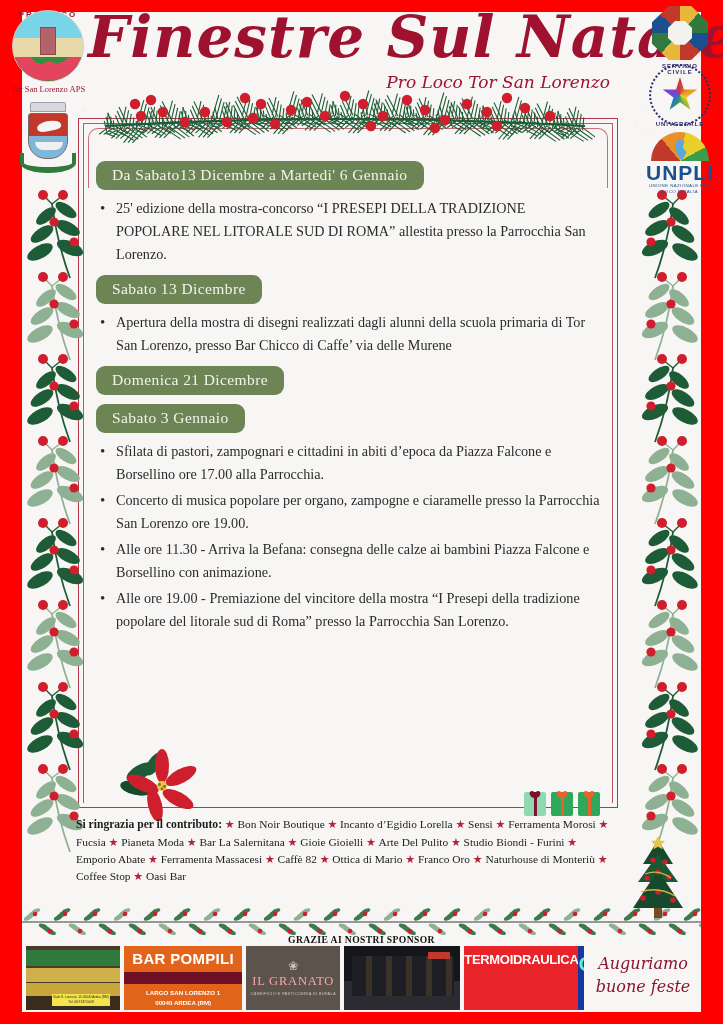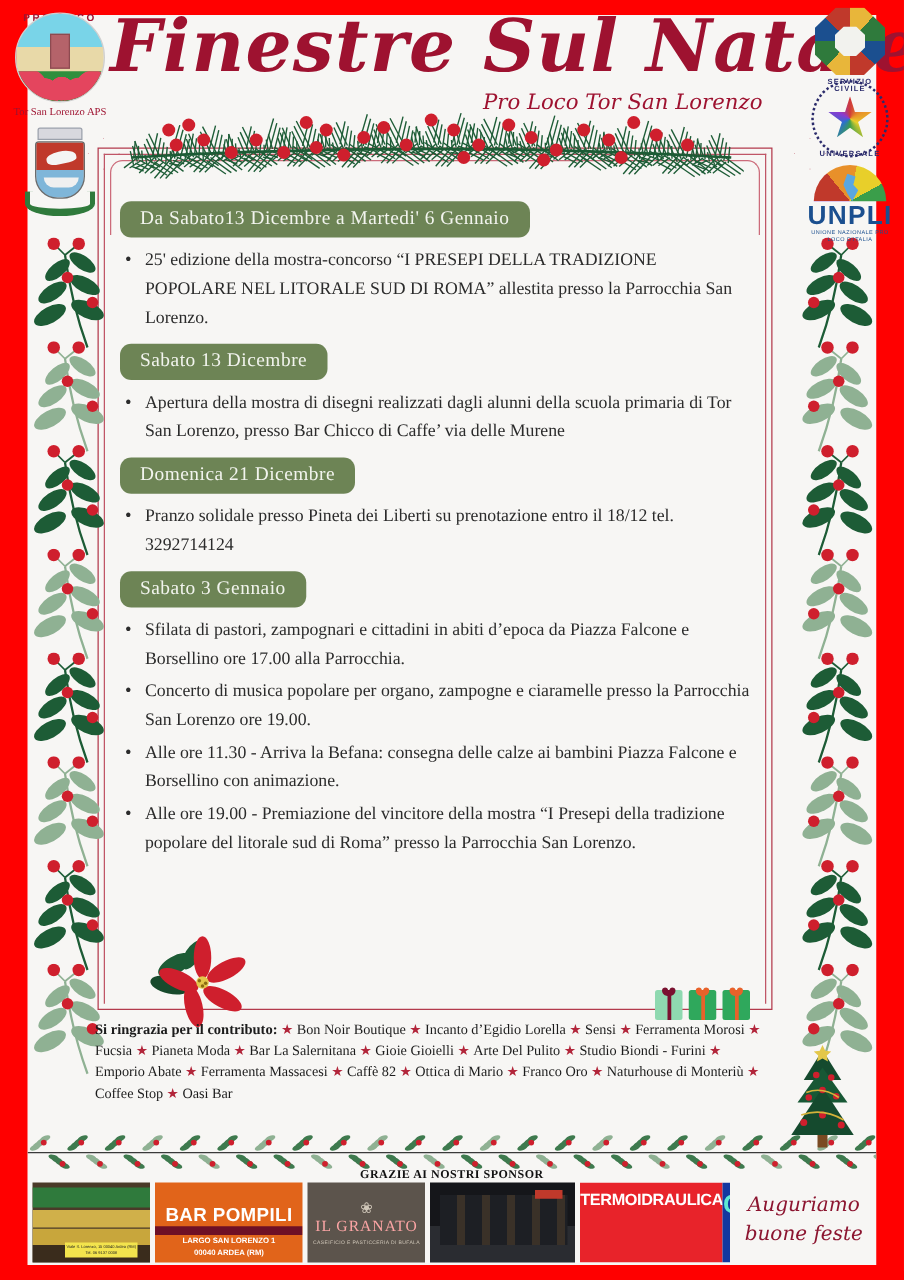--- a/index.html
+++ b/index.html
@@ -274,21 +274,21 @@
   .sponsor-row {
     position: absolute; left: 26px; top: 946px; width: 672px; height: 66px;
     display: flex; align-items: flex-start; gap: 4px; z-index: 7;
   }
   .sp { height: 64px; overflow: hidden; position: relative; }
   .sp1 { width: 96px; background: #4a3a28; }
   .sp1 .shelf { position: absolute; left: 0; right: 0; background: #caa23c; }
   .sp1 .tag { position: absolute; left: 26px; bottom: 4px; width: 58px; height: 12px;
     background: #f3e44d; font-size: 3.2px; color: #222; text-align: center; line-height: 5px; padding-top:1px;}
   .sp2 { width: 120px; background: #e1641a; display: flex; flex-direction: column;
-    align-items: center; justify-content: space-between; padding: 18px 0 3px; }
+    align-items: center; justify-content: space-between; padding: 4px 0 3px; }
   .sp2 .nm { font-size: 15px; font-weight: 700; color: #fff; letter-spacing: .3px;
     font-family: "Liberation Sans", sans-serif; }
   .sp2 .bar { width: 100%; height: 12px; background: #6e1026; }
   .sp2 .ad { font-size: 6.2px; color: #fff; text-align: center; line-height: 1.5;
     font-family: "Liberation Sans", sans-serif; font-weight:700; }
   .sp3 { width: 96px; background: #5c544c; display: flex; flex-direction: column;
     align-items: center; justify-content: center; gap: 2px; }
   .sp3 .orn { font-size: 12px; color: #cfc6b8; line-height: 1; }
   .sp3 .nm { font-size: 12.5px; color: #fca5a5; letter-spacing: .8px;
     font-family: "Liberation Serif", serif; }
@@ -1251,23 +1251,20 @@
   <div class="content" id="content">
       <div class="banner-row"><span class="banner">Da Sabato13 Dicembre a Martedi' 6 Gennaio</span></div>
       <ul class="items">
         <li>25' edizione della mostra-concorso “I PRESEPI DELLA TRADIZIONE POPOLARE NEL LITORALE SUD DI ROMA” allestita  presso la Parrocchia San Lorenzo.</li>
       </ul>
       <div class="banner-row"><span class="banner">Sabato 13 Dicembre</span></div>
       <ul class="items">
         <li>Apertura della mostra di disegni realizzati dagli alunni della scuola primaria di Tor San Lorenzo, presso Bar Chicco di Caffe’ via delle Murene</li>
       </ul>
       <div class="banner-row"><span class="banner">Domenica 21 Dicembre</span></div>
-      <ul class="items">
-        <li>Pranzo solidale presso Pineta dei Liberti su prenotazione entro il 18/12 tel. 3292714124</li>
-      </ul>
       <div class="banner-row"><span class="banner">Sabato 3 Gennaio</span></div>
       <ul class="items">
         <li>Sfilata di pastori, zampognari e cittadini in abiti d’epoca da Piazza Falcone e Borsellino ore 17.00 alla Parrocchia.</li>
         <li>Concerto di musica popolare per organo, zampogne e ciaramelle presso la Parrocchia San Lorenzo ore 19.00.</li>
       </ul>
       <ul class="items">
         <li>Alle ore 11.30 - Arriva la Befana: consegna delle calze ai bambini Piazza Falcone e Borsellino con animazione.</li>
         <li>Alle ore 19.00 - Premiazione del vincitore della mostra “I Presepi della tradizione popolare del litorale sud di Roma” presso la Parrocchia San Lorenzo.</li>
       </ul>
     </div>

